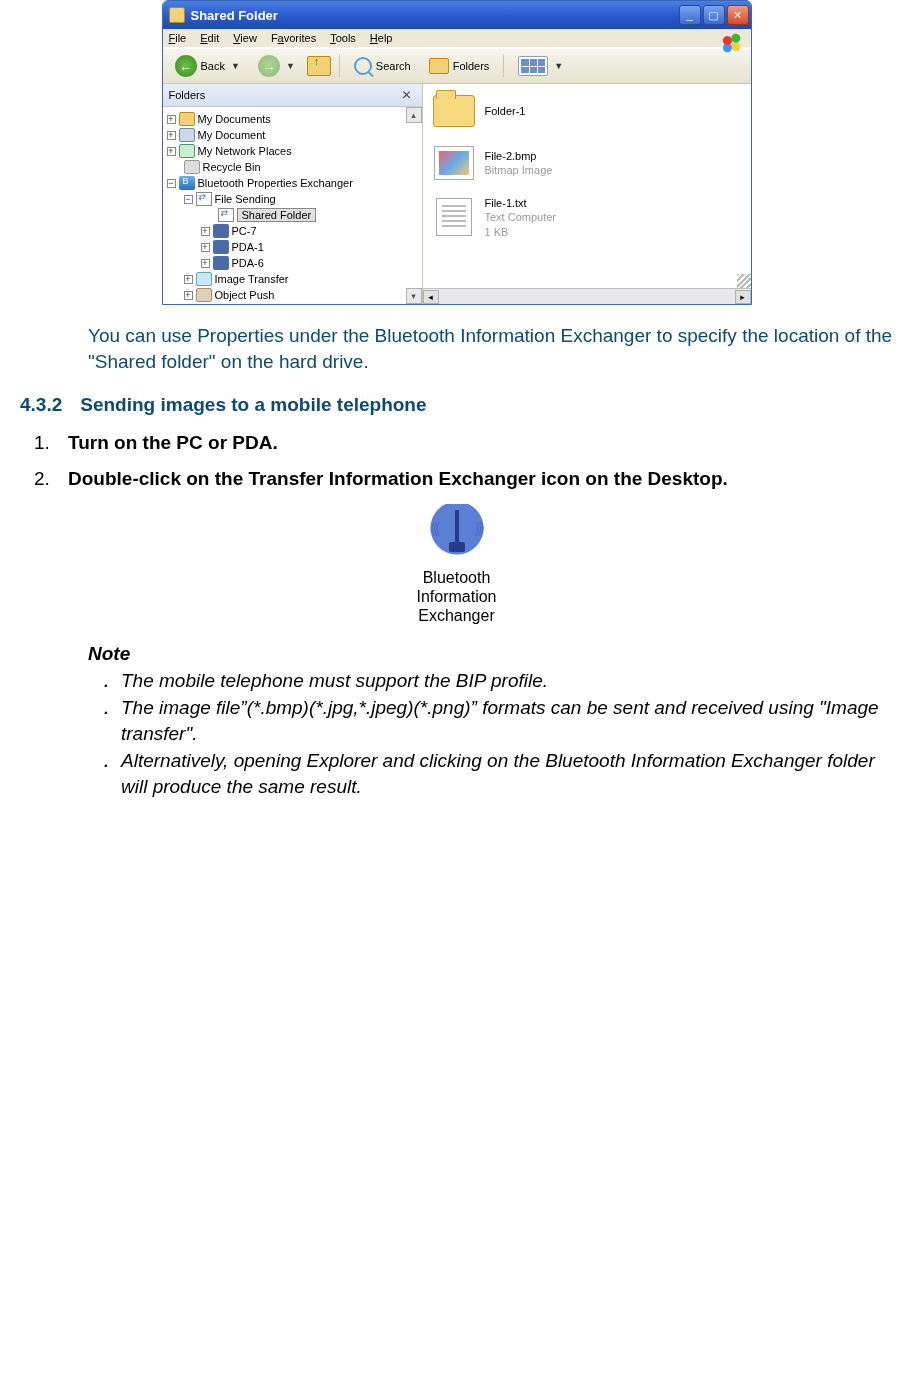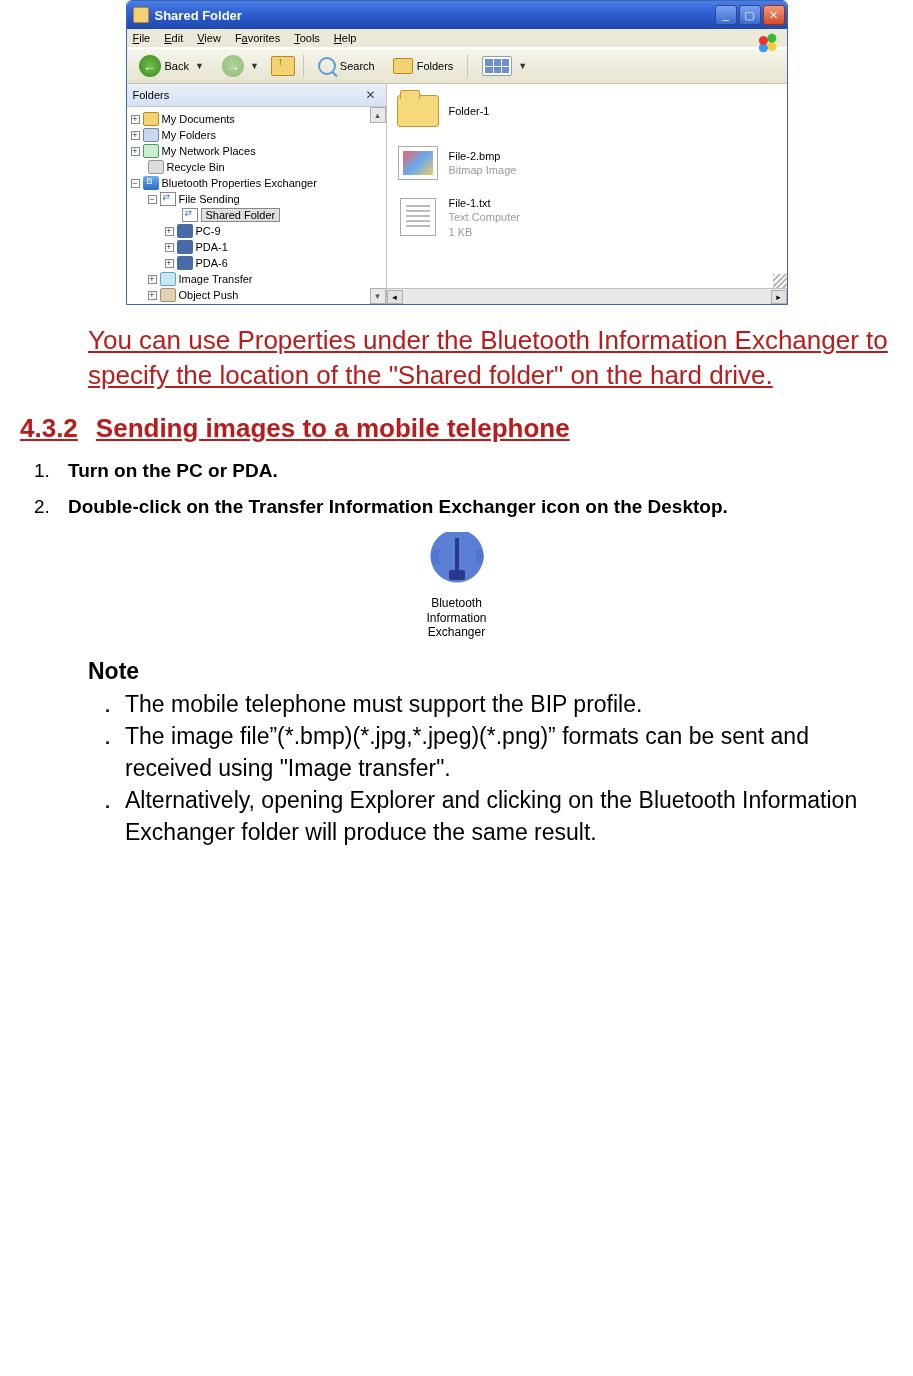--- a/index.html
+++ b/index.html
@@ -12,21 +12,21 @@
   }
   .page {
     width: 913px;
     min-height: 1376px;
     position: relative;
     padding: 0 0 60px 0;
   }
 
   
   .xp-window {
-    width: 662px;
+    width: 590px;
     margin: 0 auto 18px auto;
     border: 1px solid #3a66b3;
     border-radius: 6px 6px 0 0;
     background: #ece9d8;
     font-family: Tahoma, sans-serif;
     font-size: 11px;
     overflow: hidden;
   }
   .xp-titlebar {
     height: 28px;
@@ -157,37 +157,37 @@
   .thumb-txt::after{content:"";position:absolute;top:6px;left:5px;right:5px;height:2px;background:#bbb;box-shadow:0 5px 0 #bbb,0 10px 0 #bbb,0 15px 0 #bbb,0 20px 0 #bbb;}
   .file-meta{display:flex;flex-direction:column;line-height:1.3;}
   .file-name{color:#000;}
   .file-sub{color:#9a9a9a;font-size:11px;}
   .content-scrollbar{position:absolute;bottom:0;left:0;right:0;height:16px;background:#e8e8e8;border-top:1px solid #c0c0c0;display:flex;align-items:center;}
   .sb-btn{width:16px;height:14px;background:#e0e0e0;border:1px solid #b0b0b0;display:flex;align-items:center;justify-content:center;font-size:9px;}
   .sb-track{flex:1;height:14px;}
   .xp-resize{position:absolute;right:0;bottom:16px;width:14px;height:14px;background:repeating-linear-gradient(135deg,#bbb 0 2px,transparent 2px 4px);}
 
   
-  .doc-text{padding:0 20px 0 88px;font-size:26px;color:#b91c1c;line-height:1.35;text-decoration:underline;}
+  .doc-text{padding:0 20px 0 88px;font-size:19px;color:#0c4a6e;line-height:1.35;}
   .doc-text.shift-left{padding-left:20px;}
   .doc-section-heading{font-weight:bold;margin:18px 0 14px 0;display:flex;gap:18px;}
   .doc-list{padding:0 20px 0 34px;}
   .doc-li{display:flex;gap:12px;margin-bottom:14px;font-size:19px;}
   .doc-li-num{min-width:22px;}
   .doc-li-body{flex:1;font-weight:bold;}
 
   .bt-icon-block{width:96px;margin:8px auto 16px auto;text-align:center;}
   .bt-big-icon{width:60px;height:60px;margin:0 auto 4px auto;border-radius:6px;background:radial-gradient(circle at 50% 40%,#5b7fd5 0 26px,transparent 27px);position:relative;}
   .bt-big-icon::before{content:"(((";position:absolute;left:4px;top:16px;color:#4a6ccc;font-size:14px;letter-spacing:-2px;}
   .bt-big-icon::after{content:")))";position:absolute;right:4px;top:16px;color:#4a6ccc;font-size:14px;letter-spacing:-2px;}
   .bt-antenna{position:absolute;left:50%;top:6px;transform:translateX(-50%);width:4px;height:34px;background:#2a3a8a;}
   .bt-antenna::after{content:"";position:absolute;bottom:-8px;left:-6px;width:16px;height:10px;background:#2a3a8a;border-radius:2px;}
-  .bt-caption{font-family:Tahoma,sans-serif;font-size:12px;color:#000;line-height:1.2;}
-
-  .note-block{padding:0 20px 0 88px;font-size:23px;line-height:1.4;}
+  .bt-caption{font-family:Tahoma,sans-serif;font-size:16px;color:#000;line-height:1.2;}
+
+  .note-block{padding:0 20px 0 88px;font-size:19px;line-height:1.4;font-style:italic;}
   .note-label{font-weight:bold;}
   .note-item{display:flex;gap:6px;}
   .note-bullet{margin-left:8px;}
 
   .page-footer{
     position:absolute;bottom:20px;left:0;right:0;
     text-align:center;border-top:1px solid #000;padding-top:6px;
     margin:0 40px;font-weight:bold;font-size:15px;
   }
 </style>
@@ -261,21 +261,21 @@
           <div class="tree-scroll-up">▴</div>
 
           <div class="tree-row">
             <span class="tree-tog">+</span>
             <span class="tree-ico ico-doc"></span>
             <span>My Documents</span>
           </div>
           <div class="tree-row">
             <span class="tree-tog">+</span>
             <span class="tree-ico ico-comp"></span>
-            <span>My Folders</span>
+            <span>My Document</span>
           </div>
           <div class="tree-row">
             <span class="tree-tog">+</span>
             <span class="tree-ico ico-net"></span>
             <span>My Network Places</span>
           </div>
           <div class="tree-row">
             <span class="tree-indent"></span>
             <span class="tree-ico ico-bin"></span>
             <span>Recycle Bin</span>
@@ -296,21 +296,21 @@
               <span class="tree-indent"></span>
               <span class="tree-indent"></span>
             <span class="tree-ico ico-ft"></span>
             <span class="tree-sel">Shared Folder</span>
           </div>
           <div class="tree-row">
             <span class="tree-indent"></span>
               <span class="tree-indent"></span>
             <span class="tree-tog">+</span>
             <span class="tree-ico ico-dev"></span>
-            <span>PC-9</span>
+            <span>PC-7</span>
           </div>
           <div class="tree-row">
             <span class="tree-indent"></span>
               <span class="tree-indent"></span>
             <span class="tree-tog">+</span>
             <span class="tree-ico ico-dev"></span>
             <span>PDA-1</span>
           </div>
           <div class="tree-row">
             <span class="tree-indent"></span>

